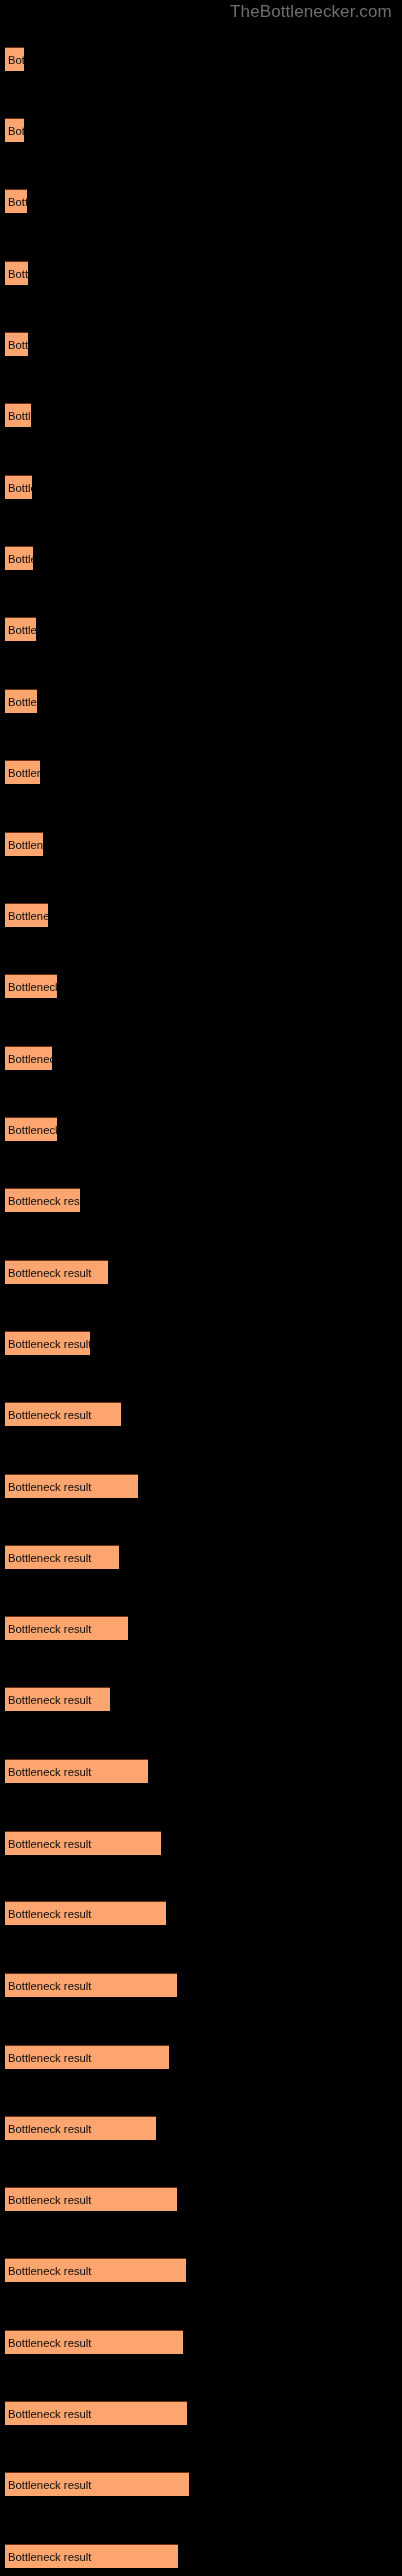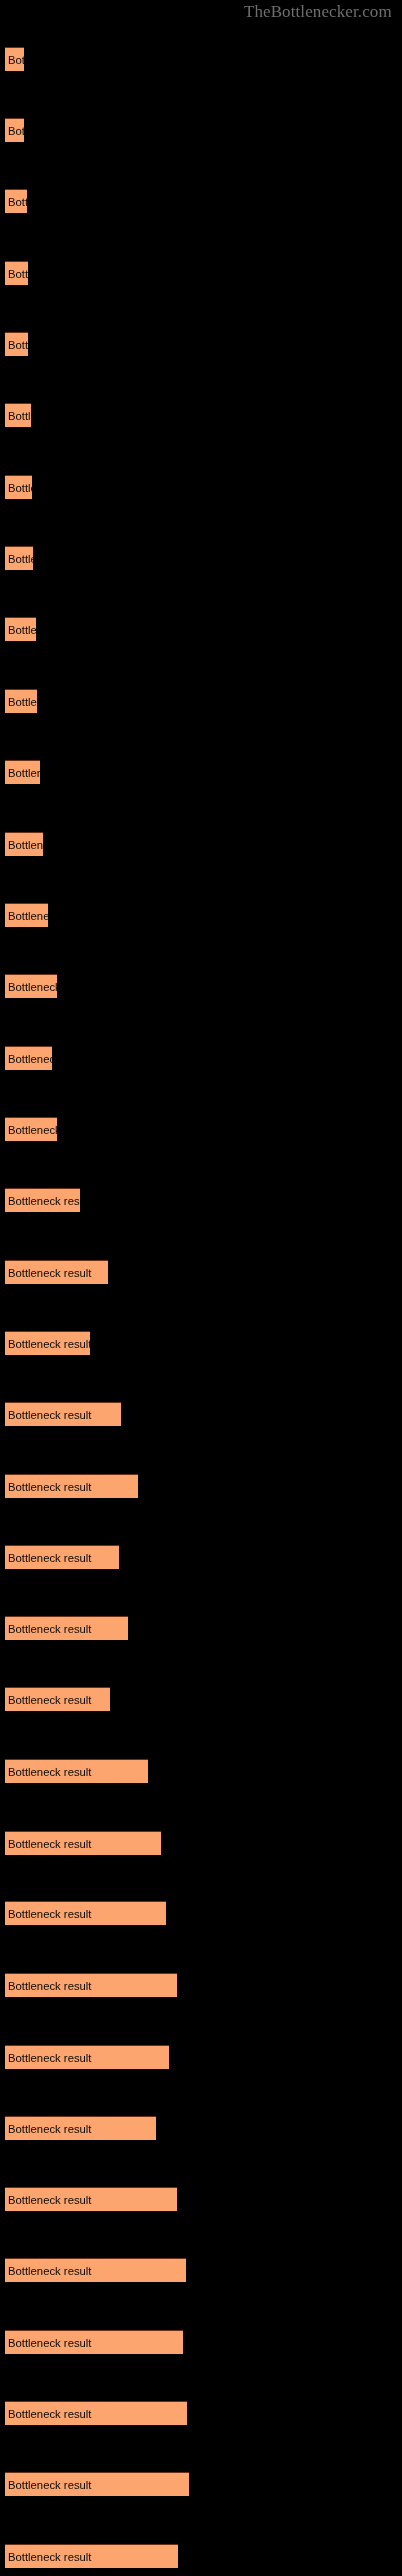--- a/index.html
+++ b/index.html
@@ -18,21 +18,21 @@
 
   #watermark {
     position: absolute;
     right: 11.3px;
     top: 0.8px;
     font-size: 17px;
     line-height: 21px;
     color: #6e6e6e;
     letter-spacing: 0.1px;
     white-space: nowrap;
-    font-family: Liberation Serif, serif;
+    font-family: Liberation Sans, sans-serif;
   }
 
   #chart {
     position: absolute;
     left: 0;
     top: 0;
     width: 403px;
     height: 2576px;
   }
 

